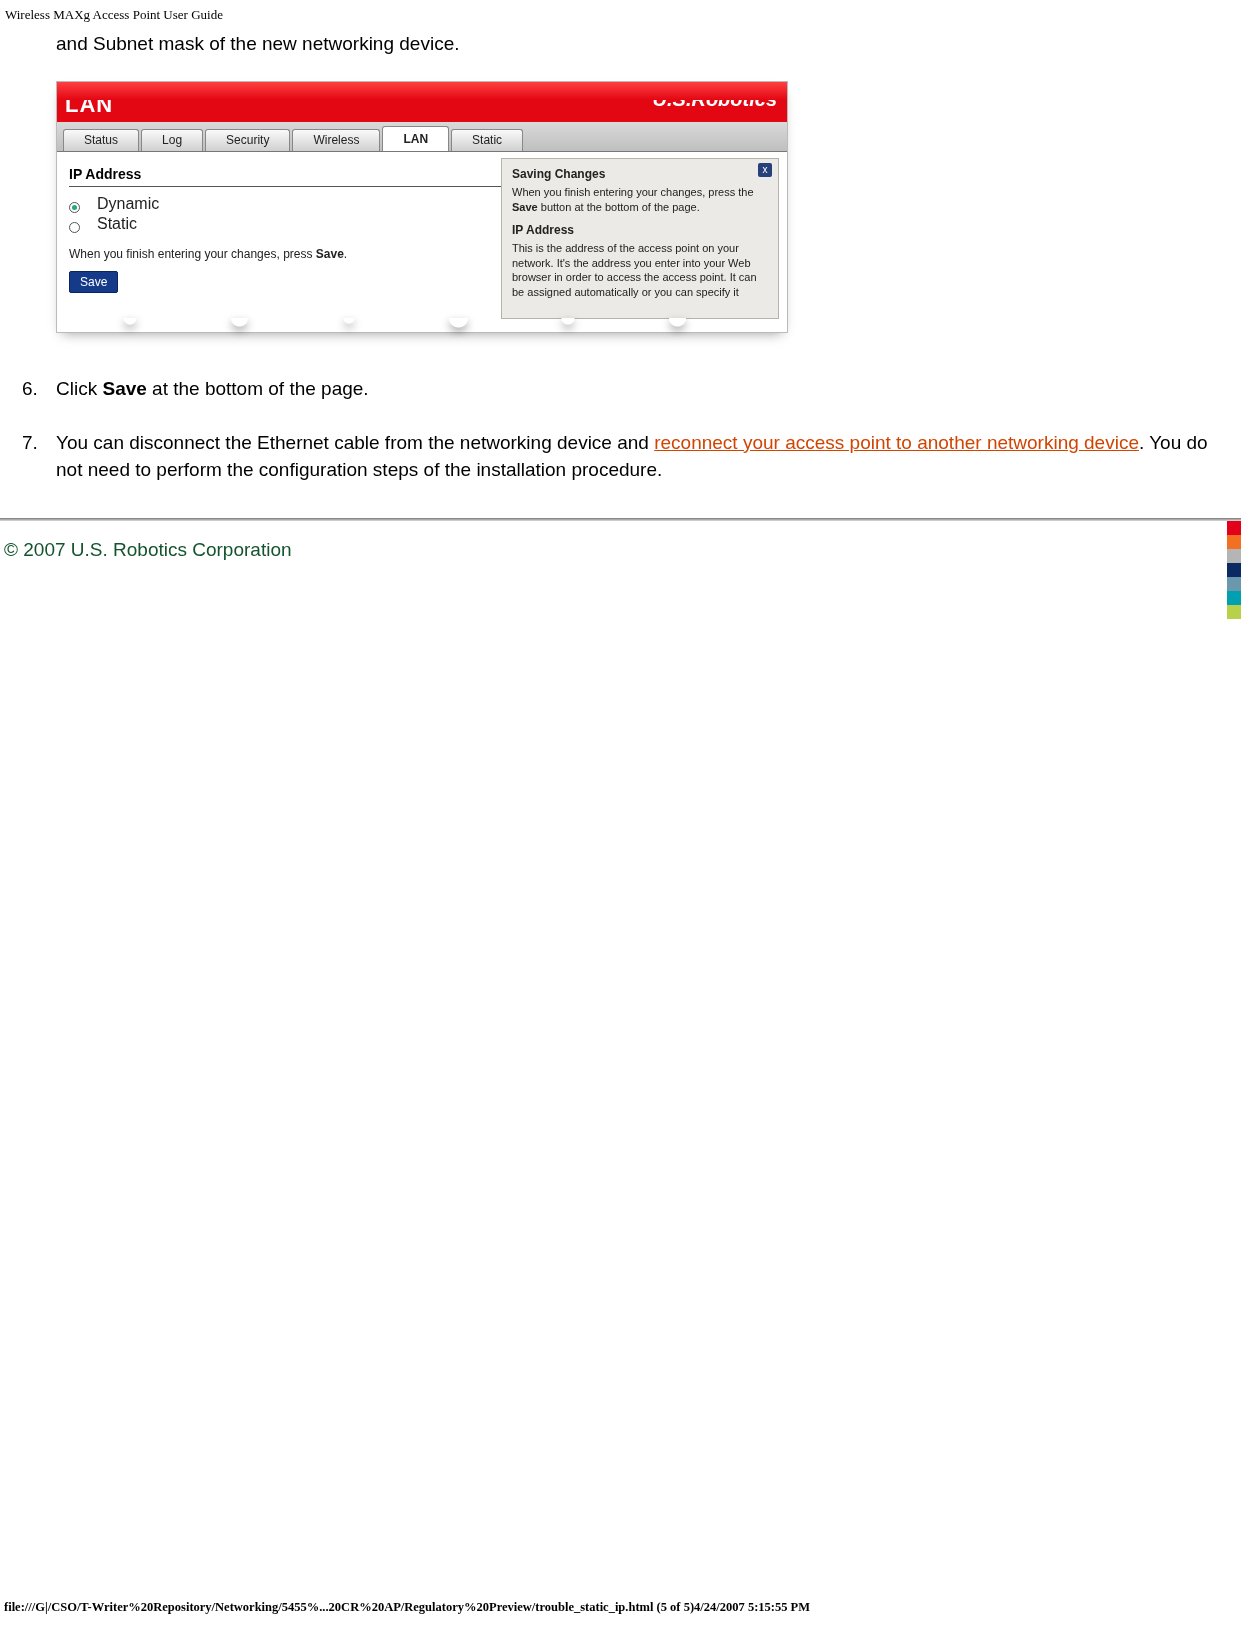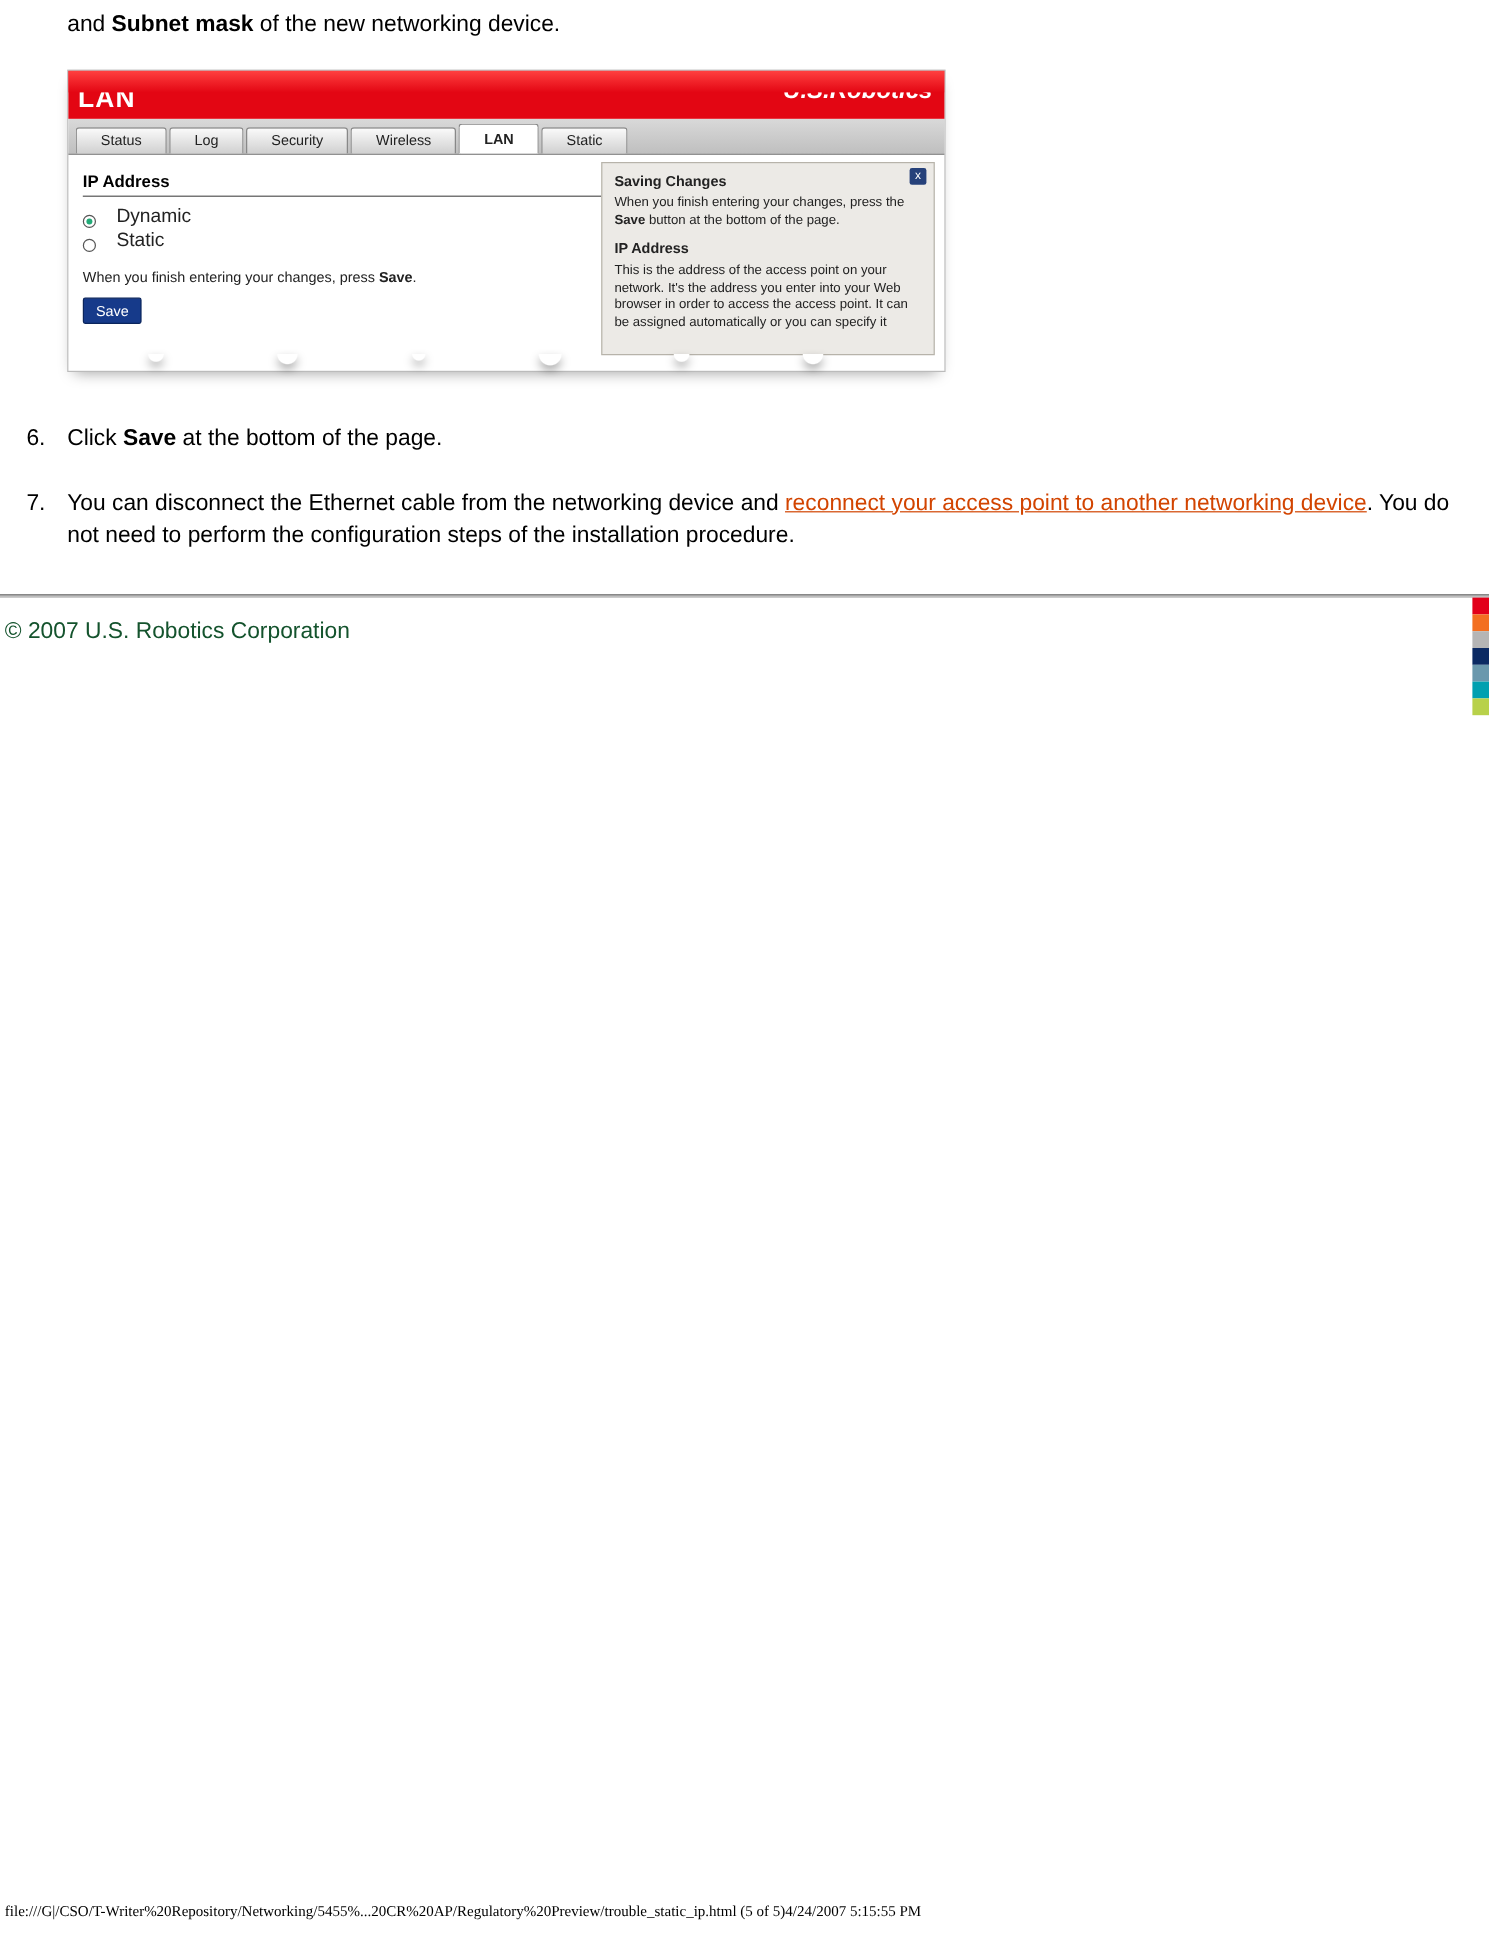--- a/index.html
+++ b/index.html
@@ -13,21 +13,21 @@
     padding: 7px 0 0 5px;
   }
 
   .content {
     padding: 10px 20px 0 56px;
     font-size: 19px;
     color: #000;
   }
 
   .intro-line { margin-bottom: 26px; }
-  .intro-line .bold { font-weight: 700; }
+  .intro-line .bold { font-weight: 400; }
 
   
   .router-shot {
     width: 732px;
     margin-left: 0;
     border: 1px solid #bbb;
     position: relative;
     box-shadow: 0 6px 12px -6px rgba(0,0,0,.4);
     background: #fff;
   }
@@ -153,37 +153,39 @@
   .copyright { font-size: 19px; color: #14532d; padding-left:2px; }
   .color-strip {
     position: absolute; top: 0; right: 0;
     display: flex; flex-direction: column;
   }
   .color-strip span { width: 14px; height: 14px; display:block; }
 
   .file-path {
     position: absolute;
     left: 4px;
-    bottom: 24px;
+    bottom: 10px;
     font-family: "Times New Roman", Times, serif;
     font-size: 12.5px;
     color: #000;
+    font-weight: bold;
   }
 
   .page-wrapper{
     position:relative;
     width:1241px;
     height:1625px;
   }
 </style>
 </head>
 <body>
 
 <div class="page-wrapper">
 
+  <div class="header-title">Wireless MAXg Access Point User Guide</div>
 
   <div class="content">
 
     <div class="intro-line">
       <span>and </span><span class="bold">Subnet mask</span><span> of the new networking device.</span>
     </div>
 
     <div class="router-shot">
       <div class="router-top">
         <div class="lan-label">LAN</div>

